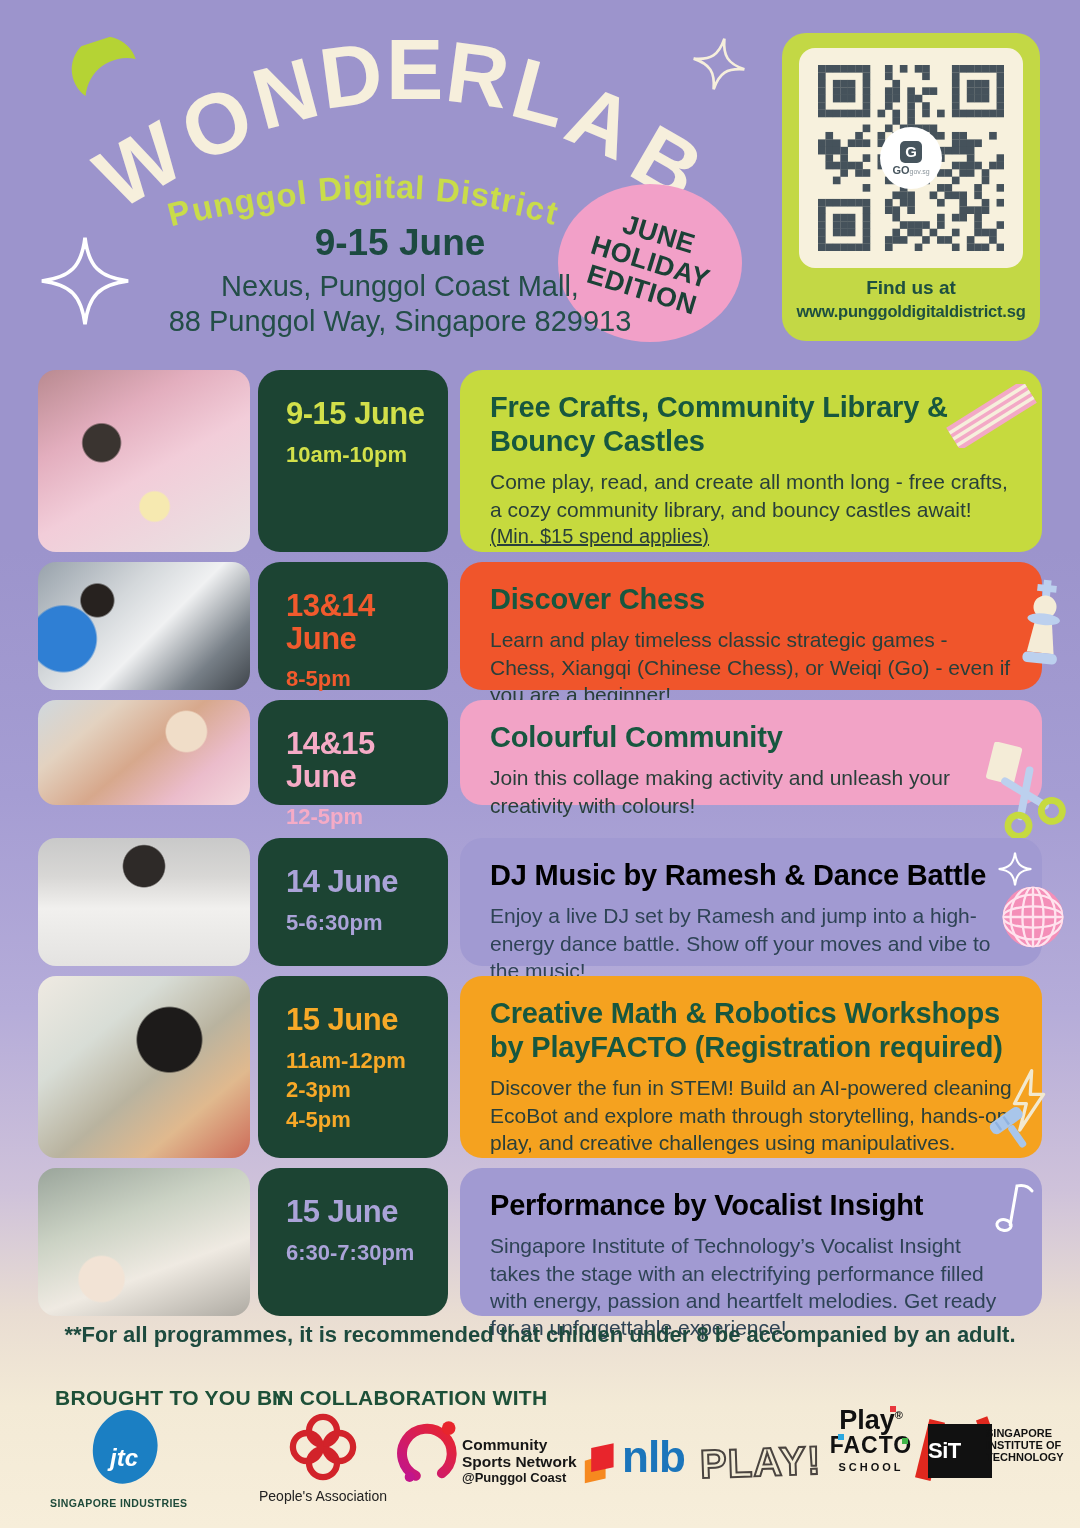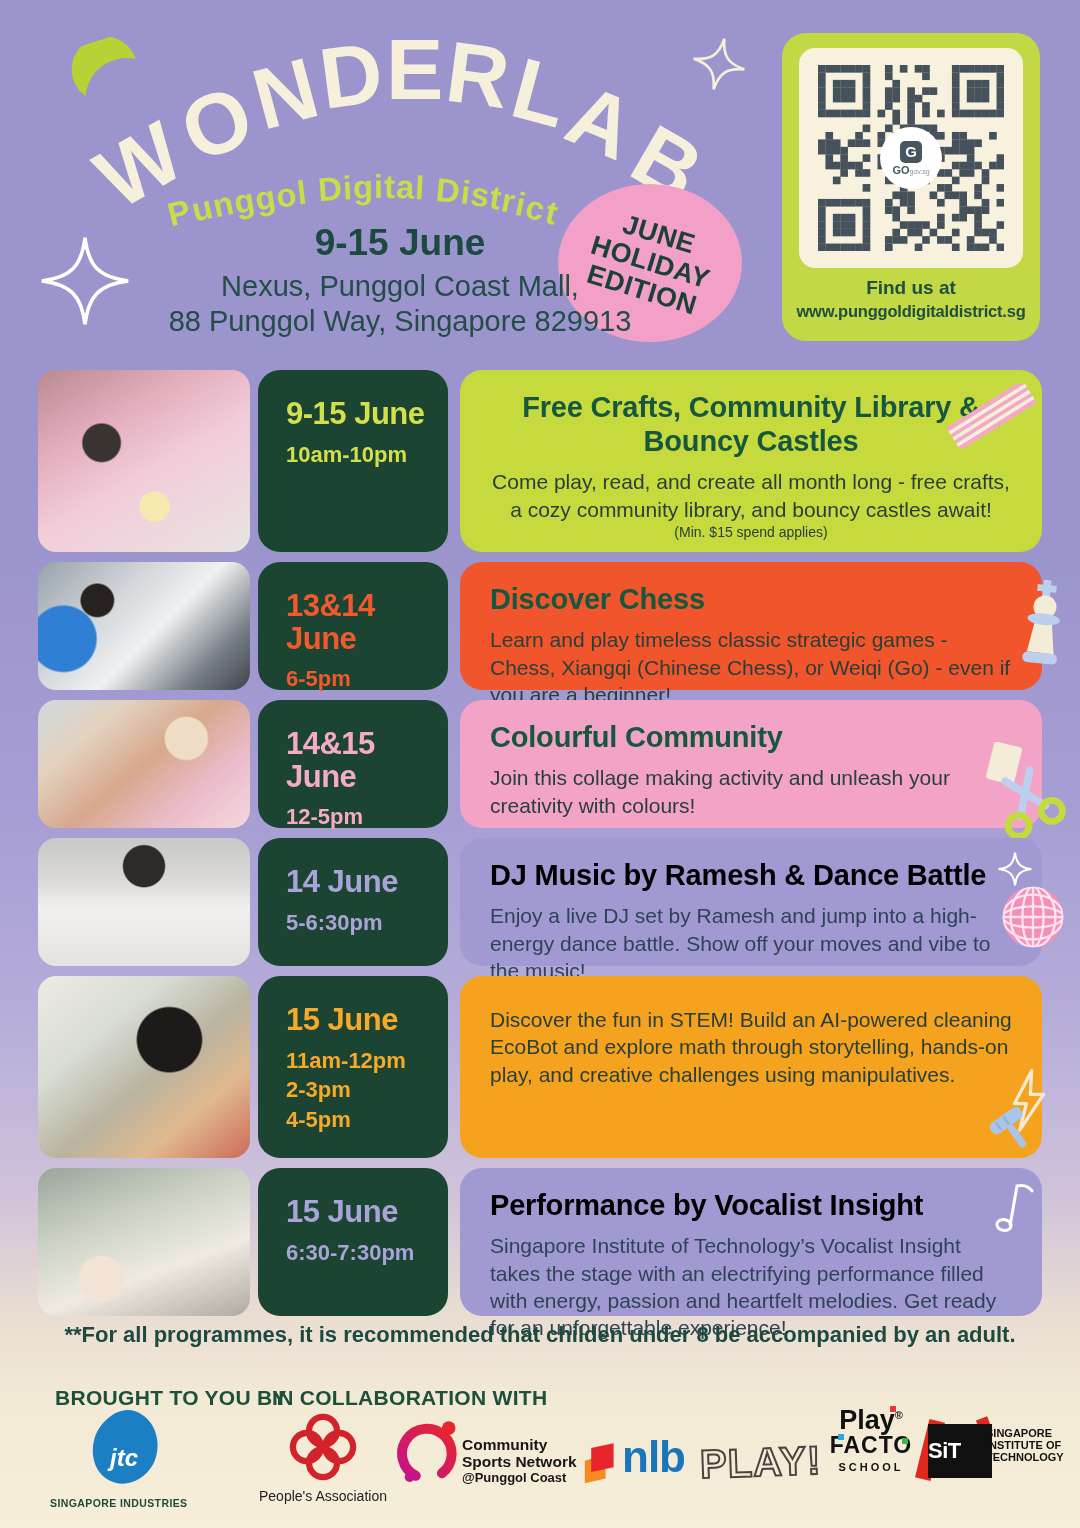--- a/index.html
+++ b/index.html
@@ -41,31 +41,31 @@
   
   .photo{left:38px;width:212px;border-radius:18px;}
   .datebox{left:258px;width:190px;background:#1c4433;border-radius:22px;
     box-sizing:border-box;padding:28px 6px 0 28px;}
   .datebox .d{font-size:31px;font-weight:800;letter-spacing:-.5px;line-height:1.05;}
   .datebox .t{font-size:22px;font-weight:700;margin-top:9px;line-height:1.35;}
   .datebox .t div{min-height:0;}
   .card{left:460px;width:582px;border-radius:22px;box-sizing:border-box;padding:20px 30px 14px 30px;}
   .card-title{font-size:29px;font-weight:800;color:#17573f;line-height:1.18;letter-spacing:-.2px;}
   .card-desc{font-size:21px;color:#293f3a;line-height:1.3;margin-top:10px;font-weight:500;}
-  .card-desc2{font-size:14px;color:#293f3a;line-height:1.3;font-weight:500;}
+  .card-desc2{font-size:20px;color:#293f3a;line-height:1.3;font-weight:500;text-decoration:underline;}
   .lav .card-title{color:#000000;}
   .lav .card-desc,.lav .card-desc2{color:#2e4355;}
 
-  .c-lime{color:#d2e04a;} .bg-lime{background:#c6da3e;text-align:center;}
+  .c-lime{color:#d2e04a;} .bg-lime{background:#c6da3e;}
   .c-orange{color:#f15a2d;} .bg-orange{background:#f0552b;}
   .c-pink{color:#f5abc6;} .bg-pink{background:#f2a3c6;}
   .c-lav{color:#aaa3d8;} .bg-lav{background:#a19ad2;}
   .c-amber{color:#f7a928;} .bg-amber{background:#f5a21f;}
 
-  .r1{top:370px;height:182px;} .r2{top:562px;height:128px;} .r3{top:700px;height:128px;}
+  .r1{top:370px;height:182px;} .r2{top:562px;height:128px;} .r3{top:700px;height:105px;}
   .r4{top:838px;height:128px;} .r5{top:976px;height:182px;} .r6{top:1168px;height:148px;}
 
   
   .ph1{background:radial-gradient(circle at 55% 75%,#f6e9b0 0 8%,transparent 9%),radial-gradient(circle at 30% 40%,#3a3430 0 10%,transparent 11%),linear-gradient(150deg,#b98a90 0%,#e3aebe 30%,#f2cdd9 55%,#e9e3e3 100%);}
   .ph2{background:radial-gradient(circle at 12% 60%,#2f7fd4 0 16%,transparent 17%),radial-gradient(circle at 28% 30%,#27221f 0 9%,transparent 10%),linear-gradient(135deg,#98a2ab 0%,#d4d8db 35%,#f0f1f2 55%,#777f87 80%,#3e444a 100%);}
   .ph3{background:radial-gradient(circle at 70% 30%,#f0ddc8 0 12%,transparent 13%),linear-gradient(140deg,#cfd8de 0%,#e3d2c0 25%,#d7a88c 50%,#ebbccb 75%,#f4d8de 100%);}
   .ph4{background:radial-gradient(circle at 50% 22%,#2e2a28 0 14%,transparent 15%),linear-gradient(180deg,#c9c9c9 0%,#d8d7d5 30%,#f1f0ee 55%,#e4e3e1 100%);}
   .ph5{background:radial-gradient(circle at 62% 35%,#1d1b1a 0 18%,transparent 19%),linear-gradient(140deg,#efeae2 0%,#d8ddd6 30%,#b9b39f 55%,#e0b98e 75%,#cc6a58 100%);}
   .ph6{background:radial-gradient(circle at 30% 75%,#f2e3d5 0 12%,transparent 13%),linear-gradient(160deg,#9aa59b 0%,#cbd2c4 35%,#efeae2 65%,#aeaaa2 100%);}
 
@@ -451,21 +451,21 @@
           <line x1="10" y1="29" x2="110" y2="29"></line>
           <line x1="10" y1="37" x2="110" y2="37"></line>
       </g>
     </g>
   </svg>
 
   <div class="abs photo ph2 r2"></div>
   <div class="abs datebox r2">
     <div class="d c-orange">13&amp;14 June</div>
     <div class="t c-orange">
-      <div>6-5pm</div>
+      <div>8-5pm</div>
     </div>
   </div>
   <div class="abs card bg-orange r2">
     <div class="card-title">Discover Chess</div>
     <div class="card-desc">Learn and play timeless classic strategic games - Chess, Xiangqi (Chinese Chess), or Weiqi (Go) - even if you are a beginner!</div>
   </div>
   <svg class="abs" style="left:1014px;top:578px;width:58px;height:96px;transform:rotate(6deg);" viewBox="0 0 60 100">
     <rect x="26" y="2" width="8" height="18" fill="#bcd0ee"></rect>
     <rect x="20" y="7" width="20" height="7" fill="#bcd0ee"></rect>
     <circle cx="30" cy="30" r="12" fill="#f4ecd7"></circle>
@@ -529,20 +529,21 @@
   <div class="abs photo ph5 r5"></div>
   <div class="abs datebox r5">
     <div class="d c-amber">15 June</div>
     <div class="t c-amber">
       <div>11am-12pm</div>
       <div>2-3pm</div>
       <div>4-5pm</div>
     </div>
   </div>
   <div class="abs card bg-amber r5">
+    <div class="card-title">Creative Math &amp; Robotics Workshops by PlayFACTO (Registration required)</div>
     <div class="card-desc">Discover the fun in STEM! Build an AI-powered cleaning EcoBot and explore math through storytelling, hands-on play, and creative challenges using manipulatives.</div>
   </div>
   <svg class="abs" style="left:1008px;top:1068px;width:42px;height:66px;" viewBox="0 0 60 100">
     <path d="M34 4 L8 54 L26 54 L16 94 L52 40 L32 40 Z" fill="none" stroke="#f2e9cf" stroke-width="5" stroke-linejoin="round"></path>
   </svg>
   <svg class="abs" style="left:978px;top:1096px;width:64px;height:60px;" viewBox="0 0 100 100">
     <g transform="rotate(-35 50 50)">
       <rect x="20" y="28" width="60" height="22" rx="9" fill="#a9c6ea"></rect>
       <rect x="44" y="50" width="12" height="42" rx="5" fill="#a9c6ea"></rect>
       <line x1="34" y1="31" x2="34" y2="47" stroke="#8fb2e0" stroke-width="4"></line>

